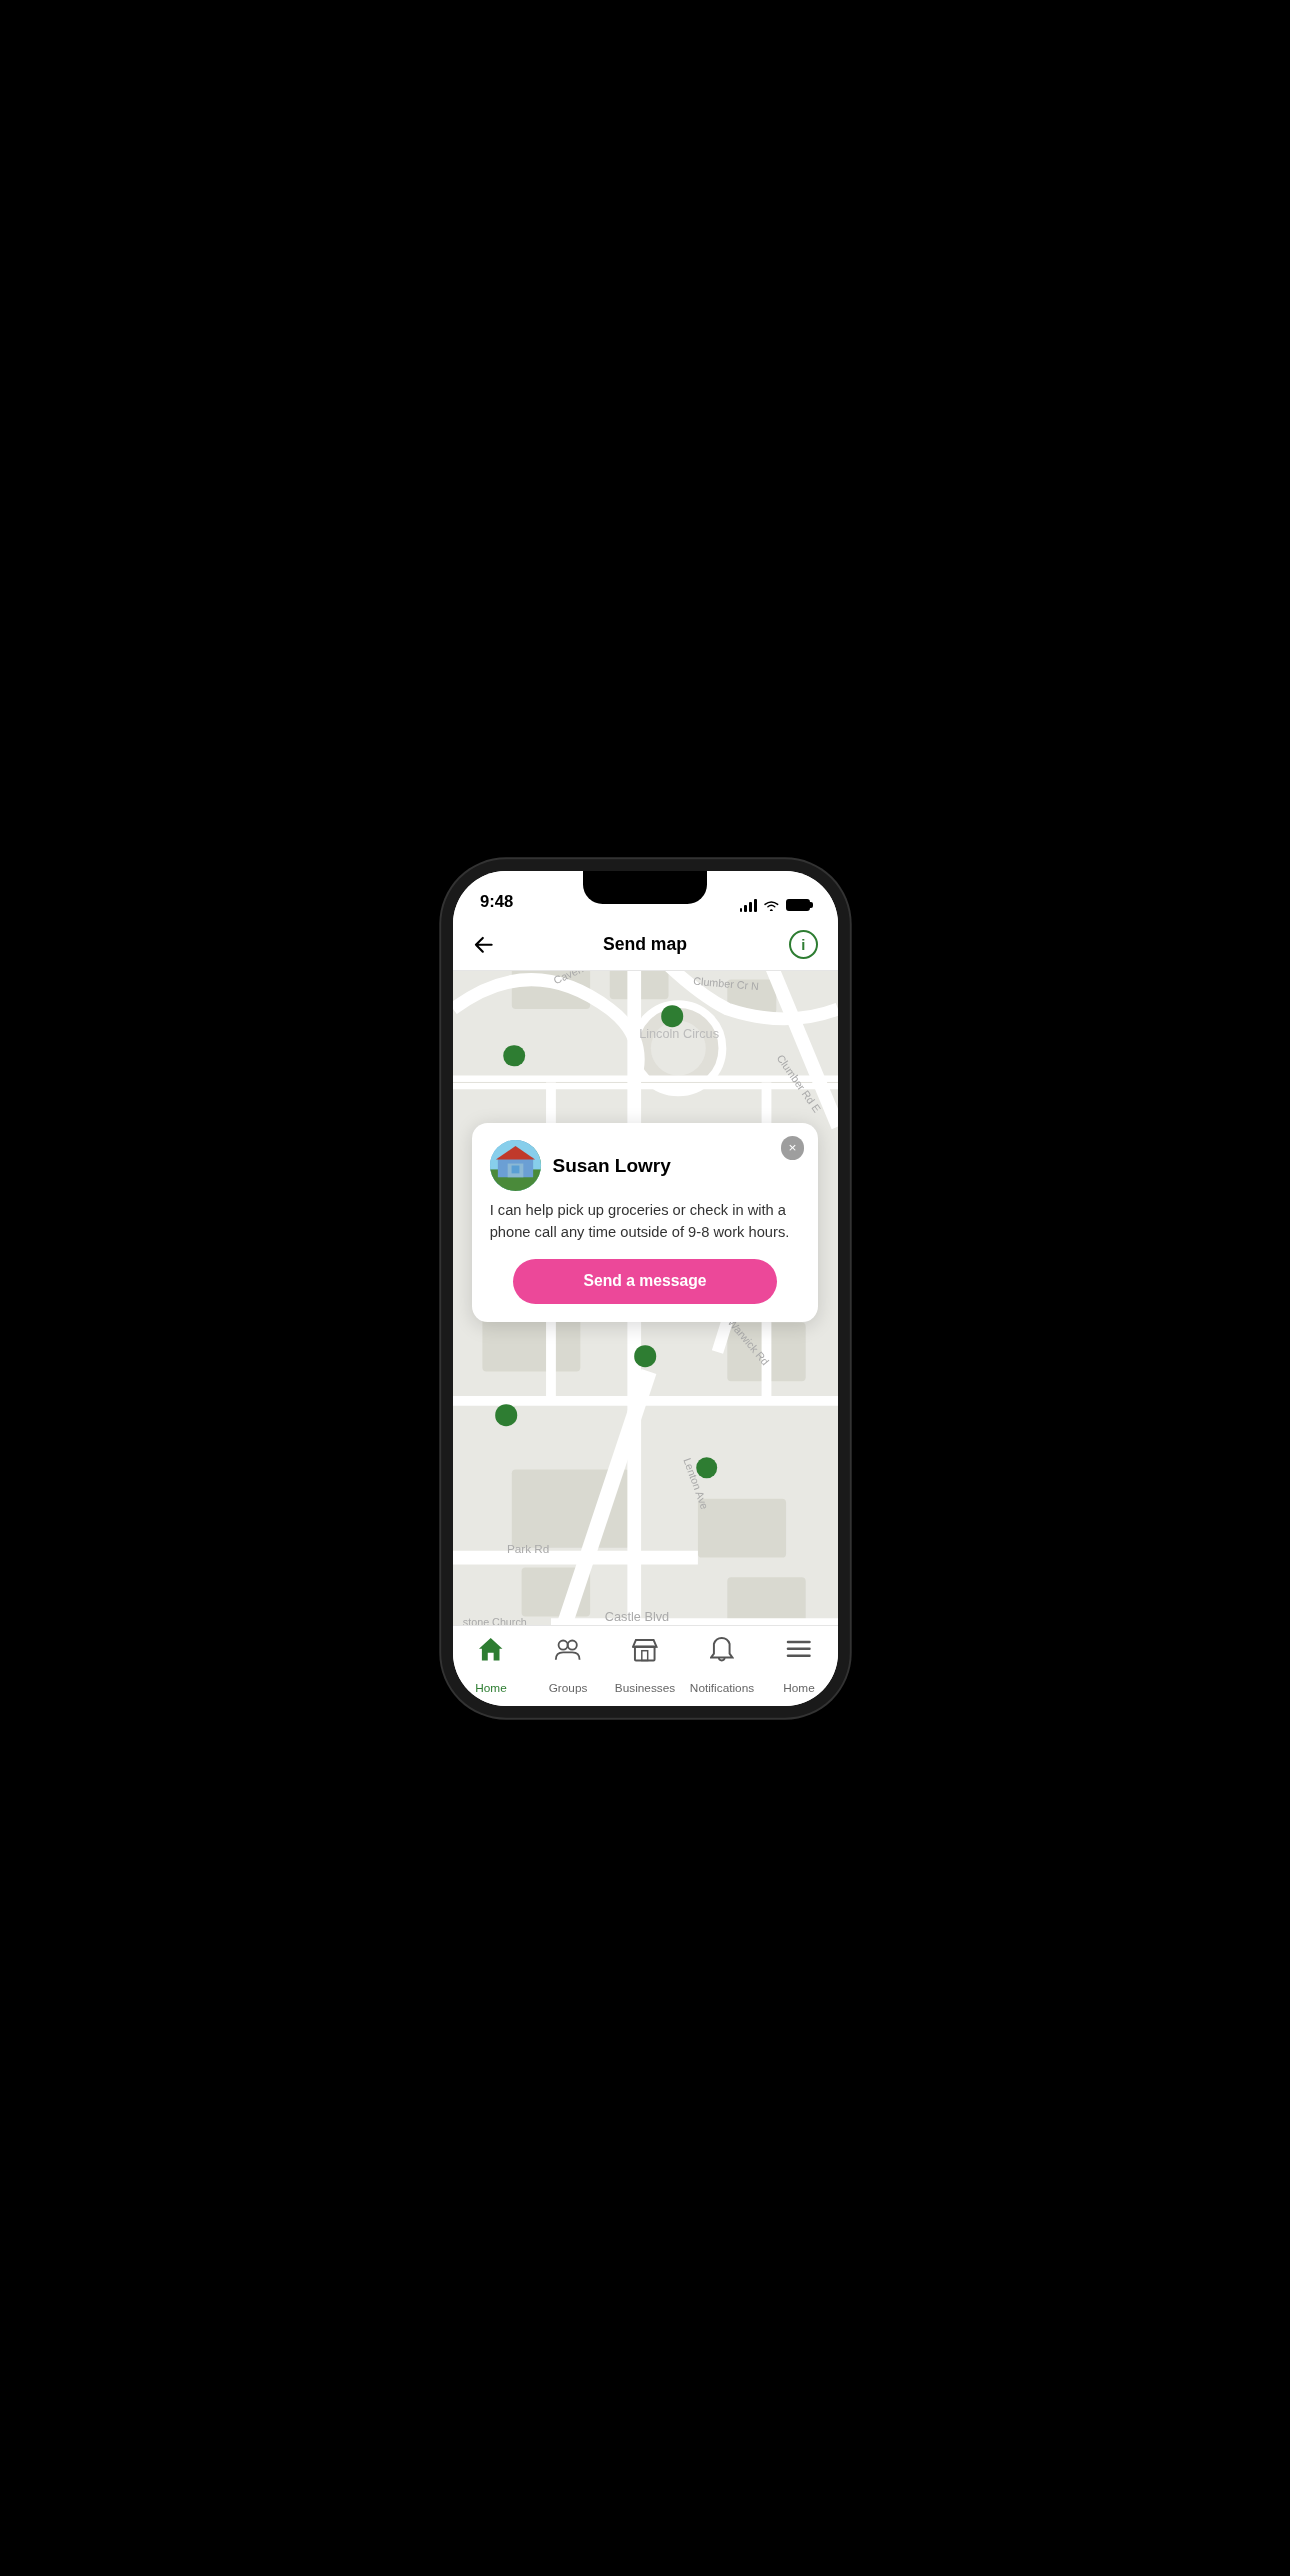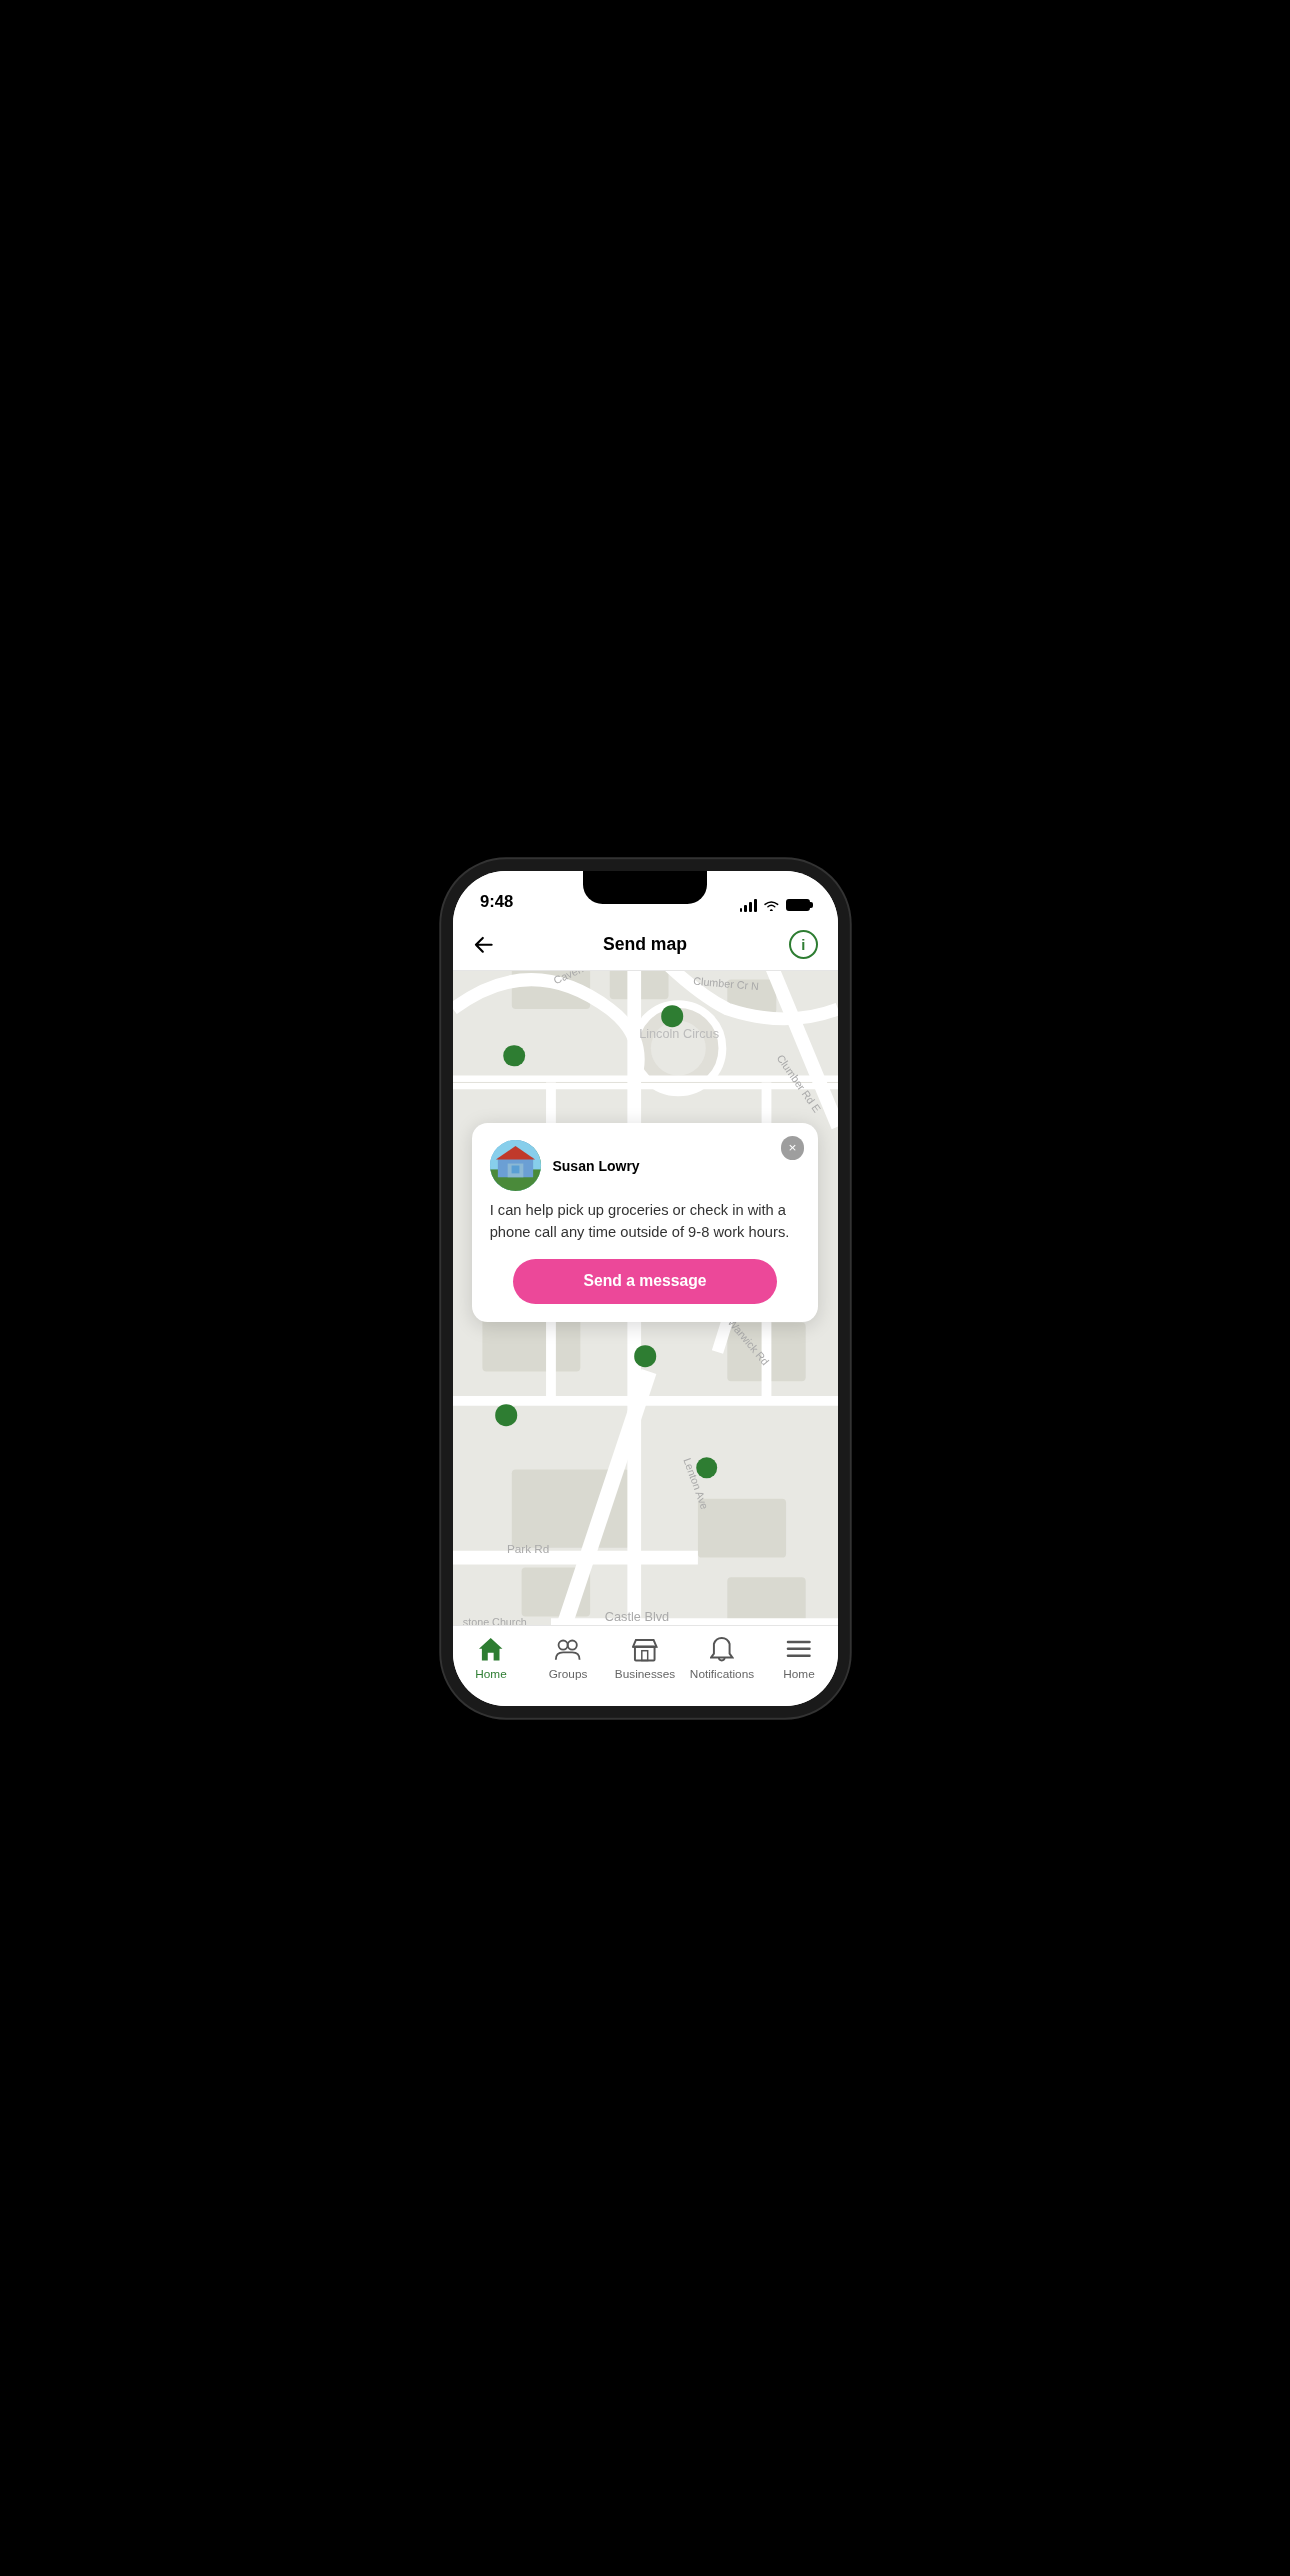--- a/index.html
+++ b/index.html
@@ -189,21 +189,21 @@
     }
     .popup-avatar {
       width: 51px;
       height: 51px;
       border-radius: 50%;
       overflow: hidden;
       flex-shrink: 0;
       background: linear-gradient(135deg, #87CEEB 0%, #4682B4 40%, #228B22 70%, #90EE90 100%);
     }
     .popup-name {
-      font-size: 14px;
+      font-size: 19px;
       font-weight: 700;
       color: #000;
     }
     .popup-desc {
       font-size: 14.7px;
       color: #333;
       line-height: 1.5;
       margin-bottom: 15.7px;
       margin-top: 3.9px;
     }
@@ -232,21 +232,21 @@
       display: flex;
       align-items: flex-start;
       padding-top: 9.8px;
       z-index: 50;
     }
     .nav-item {
       flex: 1;
       display: flex;
       flex-direction: column;
       align-items: center;
-      gap: 4px;
+      gap: 18px;
       cursor: pointer;
     }
     .nav-icon {
       width: 27.4px;
       height: 27.4px;
       display: flex;
       align-items: center;
       justify-content: center;
     }
     .nav-label {

